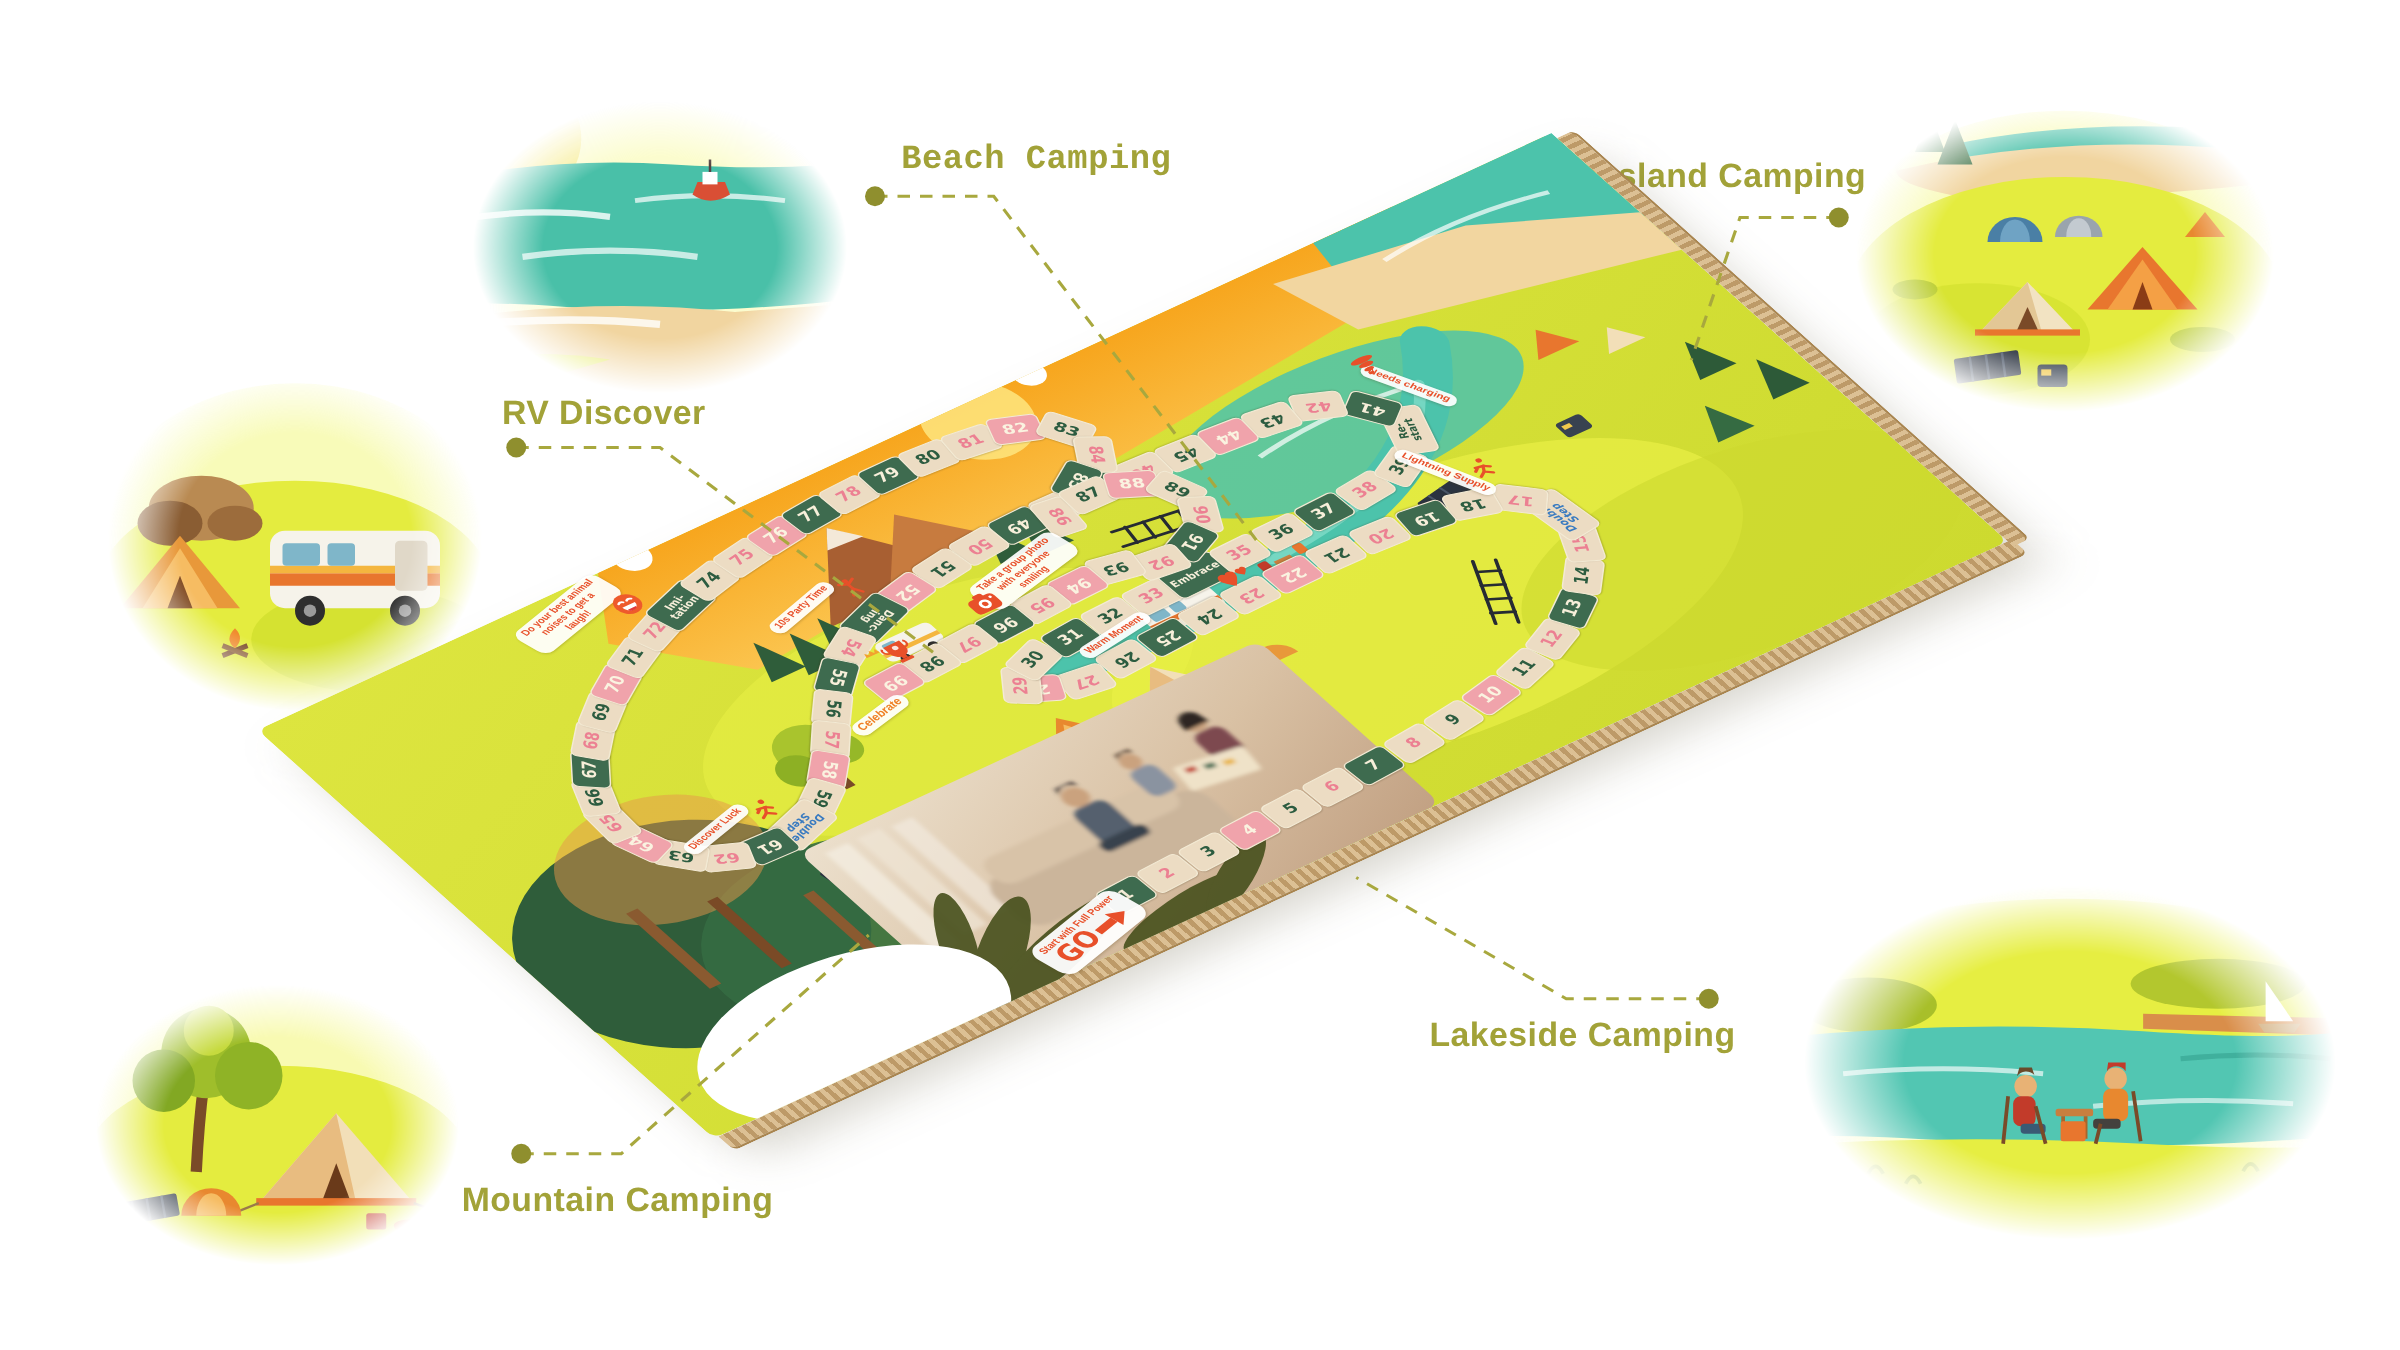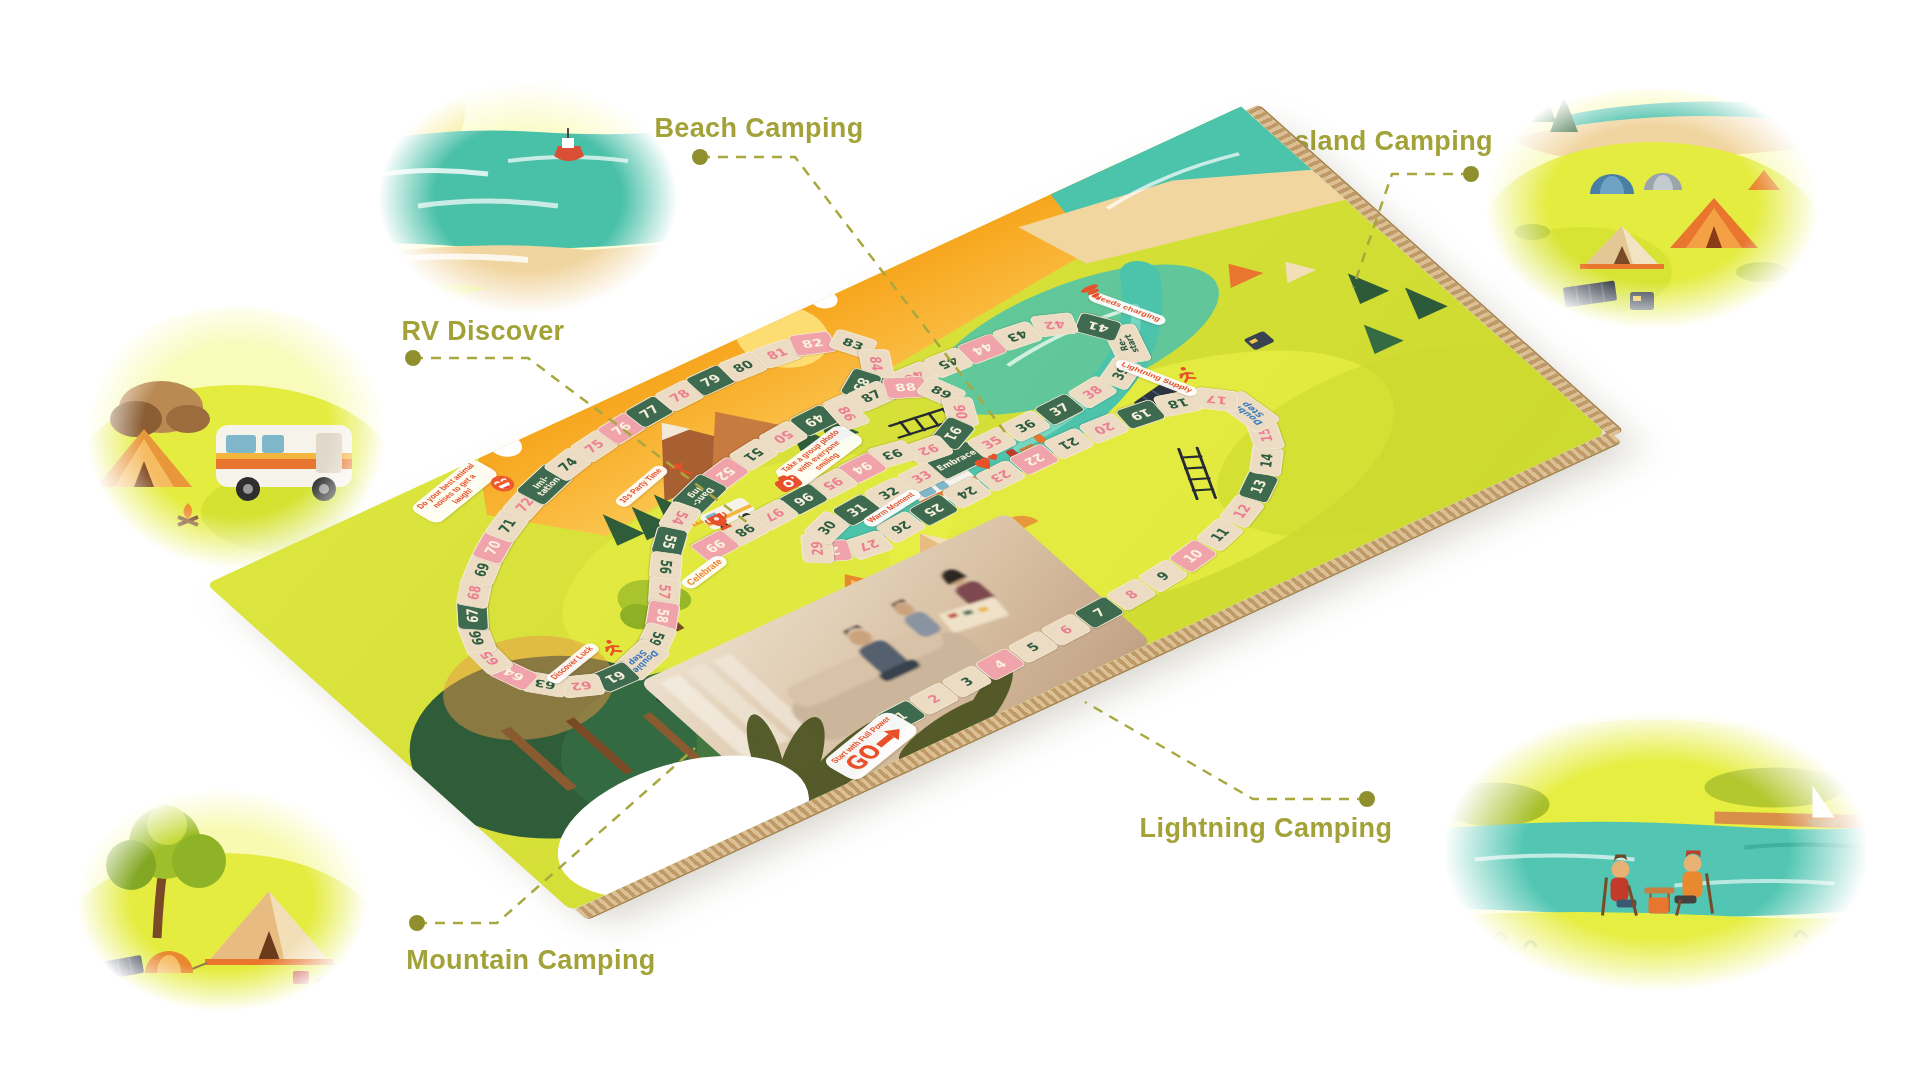--- a/index.html
+++ b/index.html
@@ -1,24 +1,24 @@
 <!DOCTYPE html>
 <html><head>
 <meta charset="utf-8">
 <style>
   html,body{margin:0;padding:0;background:#ffffff;}
   .stage{position:relative;width:1920px;height:1080px;background:#ffffff;overflow:hidden;
          font-family:"Liberation Sans",sans-serif;}
   
   .callout{position:absolute;transform:translate(-50%,-50%);color:#a2a238;font-size:27px;
            font-weight:600;letter-spacing:.4px;white-space:nowrap;}
-  #callout-beach{left:759px;top:128px;}
+  #callout-beach{left:829px;top:128px;font-family:Liberation Mono, monospace;}
   #callout-grassland{left:1362px;top:141px;}
   #callout-rv{left:483px;top:331px;}
-  #callout-mountain{left:531px;top:960px;}
+  #callout-mountain{left:494px;top:960px;}
   #callout-lakeside{left:1266px;top:828px;}
   .connectors{position:absolute;left:0;top:0;z-index:3;pointer-events:none;}
   
   .vignette{position:absolute;transform:translate(-50%,-50%);
     -webkit-mask-image:radial-gradient(ellipse 50% 50% at 50% 50%,#000 55%,transparent 88%);
     mask-image:radial-gradient(ellipse 50% 50% at 50% 50%,#000 55%,transparent 88%);}
   #vig-beach{left:528px;top:198px;}
   #vig-grassland{left:1652px;top:204px;}
   #vig-rv{left:236px;top:432px;}
   #vig-mountain{left:222px;top:900px;}
@@ -86,21 +86,21 @@
       <circle cx="413" cy="358" r="8"></circle>
       <circle cx="417" cy="923" r="8"></circle>
       <circle cx="1367" cy="799" r="8"></circle>
     </g>
   </svg>
 
   <div class="callout" id="callout-beach">Beach Camping</div>
   <div class="callout" id="callout-grassland">Grassland Camping</div>
   <div class="callout" id="callout-rv">RV Discover</div>
   <div class="callout" id="callout-mountain">Mountain Camping</div>
-  <div class="callout" id="callout-lakeside">Lightning Camping</div>
+  <div class="callout" id="callout-lakeside">Lakeside Camping</div>
 
   <div class="vignette" id="vig-beach">
     <svg width="340" height="260" viewBox="0 0 340 260">
       <ellipse cx="170" cy="130" rx="168" ry="128" fill="#f8fa9e" opacity=".5"></ellipse>
       <circle cx="55" cy="45" r="52" fill="#f7ec8f" opacity=".95"></circle>
       <path d="M0 78 Q85 60 180 66 T340 62 L340 172 Q210 188 95 180 T0 188 Z" fill="#49c0a8"></path>
       <path d="M10 110 Q70 100 130 108" stroke="#ffffff" stroke-width="5" fill="none" opacity=".8"></path>
       <path d="M60 140 Q130 130 200 140" stroke="#ffffff" stroke-width="5" fill="none" opacity=".7"></path>
       <path d="M150 95 Q210 87 270 95" stroke="#ffffff" stroke-width="4" fill="none" opacity=".7"></path>
       <path d="M0 190 Q120 172 230 184 L340 176 L340 260 L0 260 Z" fill="#f1d5a0"></path>

